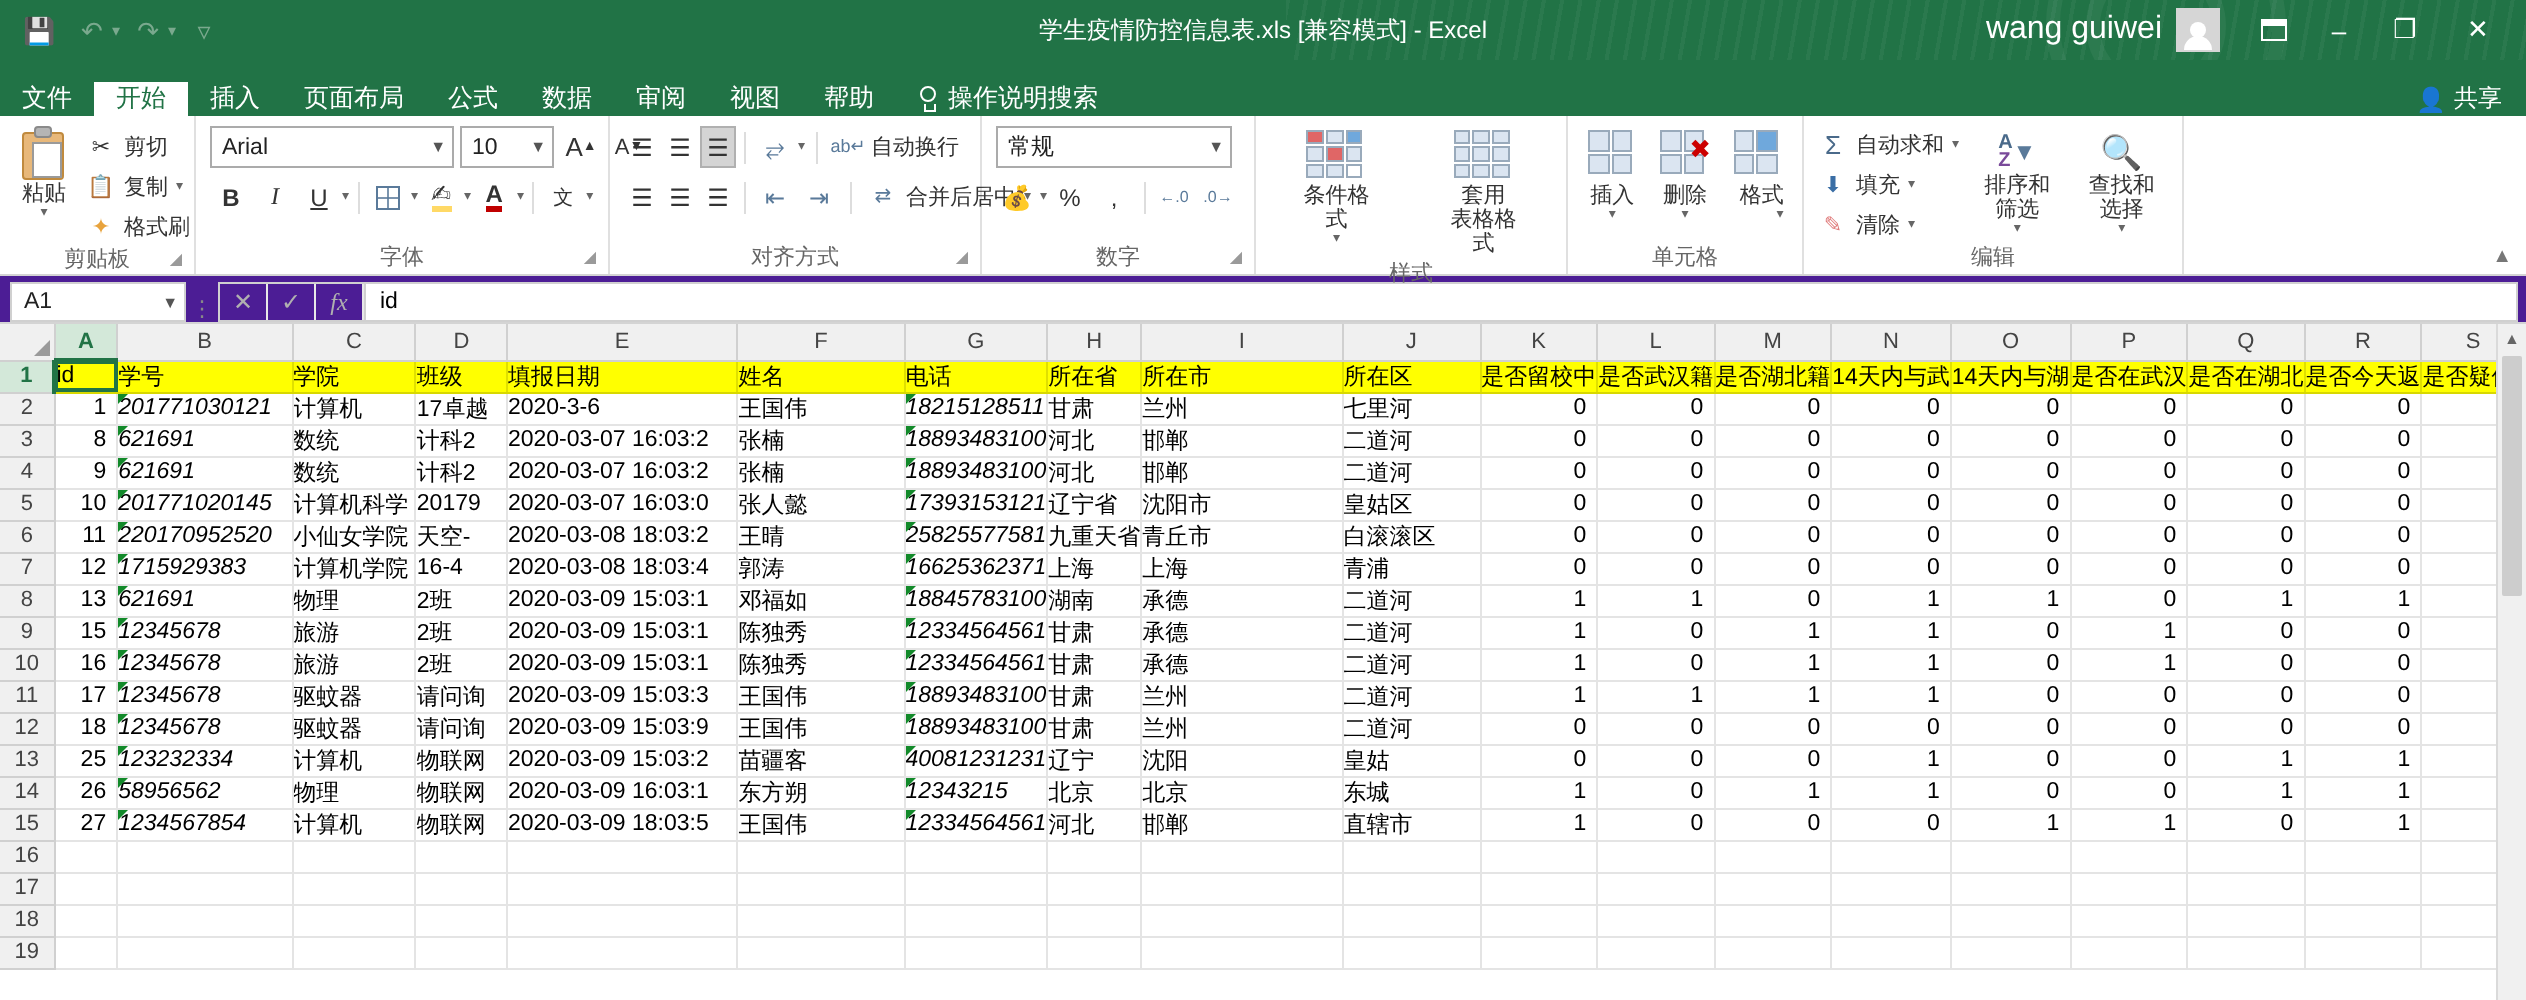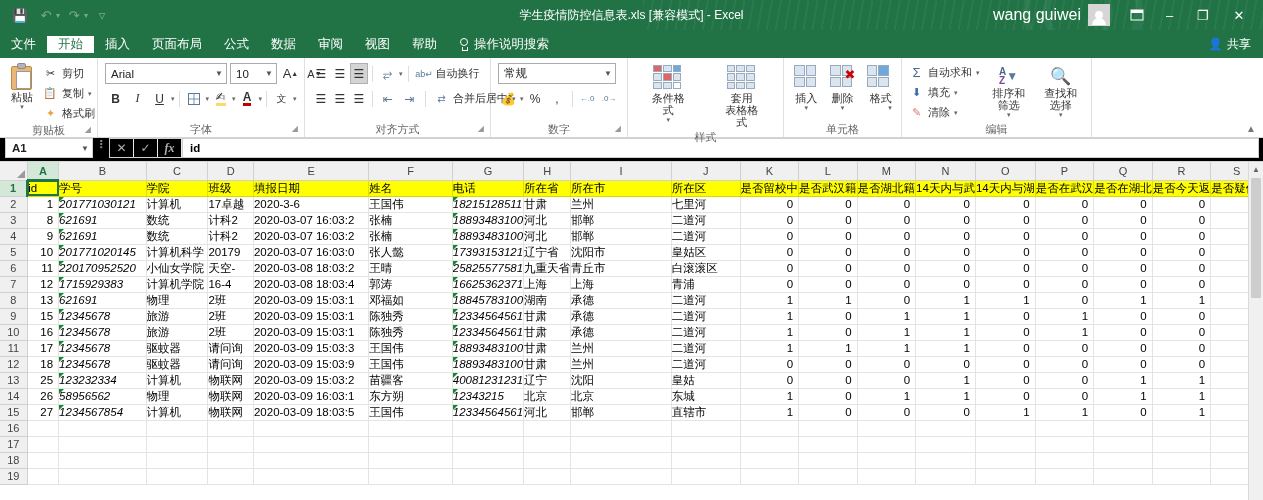--- a/index.html
+++ b/index.html
@@ -63,21 +63,21 @@
   .ribbon-opt, .win-btn {
     width: 33px; height: 30px;
     display: flex; align-items: center; justify-content: center;
     color: #fff; font-size: 13px;
   }
   .win-btn.close { width: 40px; }
 
   
   .tabbar {
     height: 28px; background: #217346;
-    display: flex; align-items: center;
+    display: flex; align-items: flex-end;
     position: relative;
   }
   .tab {
     padding: 0 11px; display: flex; align-items: center;
     color: #ffffff; font-size: 12.5px; white-space: nowrap;
   }
   .tab.active { background: #ffffff; color: #217346; }
   .tab.tellme { gap: 5px; }
   .bulb {
     display:inline-block; width:10px; height:13px; position:relative;
@@ -168,22 +168,22 @@
   .styleico { width: 30px; height: 26px; position: relative; margin: 0 auto 1px; }
   .grid-ico { width: 28px; height: 24px; display:grid; grid-template-columns: repeat(3,1fr); grid-template-rows: repeat(3,1fr); gap:1px; }
   .grid-ico i { background: #dbe5f1; border: 0.5px solid #9ab; display:block; }
 
   .collapse-arrow {
     position: absolute; right: 7px; bottom: 3px; font-size: 10px; color: #777;
   }
 
   
   .formulabar {
-    height: 24px; background: #000000; display: flex; align-items: flex-start;
-    border-bottom: 1px solid #d4d4d4; padding: 0 2px; font-weight: bold;
+    height: 24px; background: #4c1d95; display: flex; align-items: flex-end;
+    border-bottom: 1px solid #d4d4d4; padding: 0 2px;
   }
   .namebox {
     width: 88px; height: 20px; border: 1px solid #d0d0d0; background: #fff;
     display: flex; align-items: center; justify-content: space-between;
     padding: 0 3px 0 6px; font-size: 11.5px; color: #222; margin-left: 3px;
   }
   .fb-dots { width: 16px; text-align: center; color: #888; font-size: 11px; }
   .fb-btn { width: 24px; text-align: center; color: #b0b0b0; font-size: 12px; }
   .fb-input {
     flex: 1; height: 20px; border: 1px solid #d0d0d0; border-left: none;

